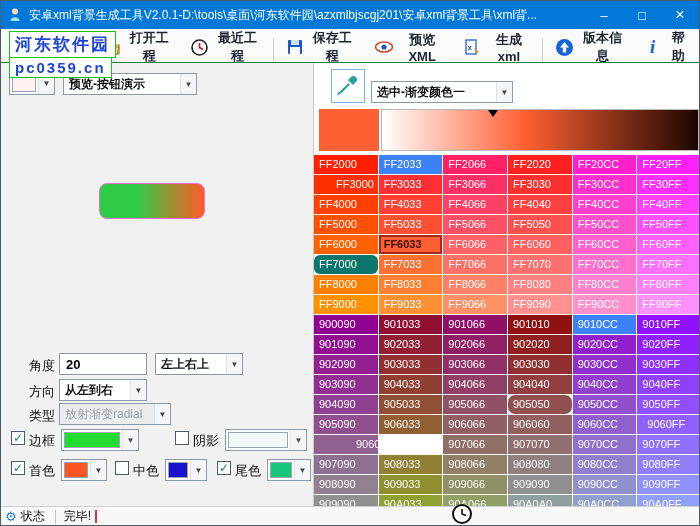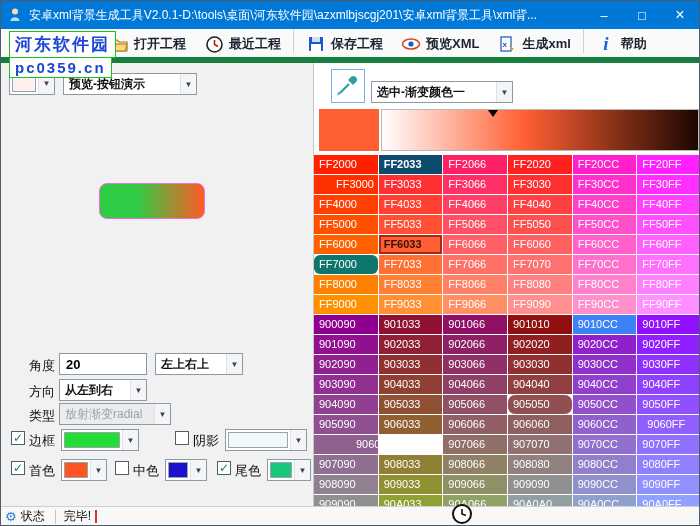--- a/index.html
+++ b/index.html
@@ -12,22 +12,22 @@
              display:flex; align-items:center; color:#fff; }
   .titlebar .app-icon{ width:16px; height:16px; margin:0 6px 0 6px; flex:0 0 auto; }
   .titlebar .title{ font-size:12px; white-space:nowrap; overflow:hidden; flex:1; }
   .win-btns{ display:flex; height:28px; }
   .win-btn{ width:38px; height:28px; display:flex; align-items:center; justify-content:center;
             color:#fff; font-size:13px; }
   .win-btn.close{ font-size:16px; }
 
   
   .toolbar{ position:absolute; left:0; top:28px; width:100%; height:34px;
-            background:#fafafa; border-bottom:6px solid #15803d;
-            display:flex; align-items:flex-start; padding-left:4px; }
+            background:#fafafa; border-bottom:1px solid #15803d;
+            display:flex; align-items:flex-end; padding-left:4px; }
   .tb-btn{ display:flex; align-items:center; gap:5px; height:30px; padding:0 9px;
            background:transparent; border:none; font-size:13px; font-weight:bold;
            color:#1c2430; font-family:inherit; cursor:default; }
   .tb-sep{ width:1px; height:24px; background:#d0d0d0; margin:0 3px; }
   .tb-icon{ width:20px; height:20px; display:flex; align-items:center; justify-content:center; }
   .help-i{ font-family:"Liberation Serif",serif; font-style:italic; font-weight:bold;
            font-size:19px; color:#1565d8; }
 
   
   .watermark{ position:absolute; left:8px; top:30px; z-index:60; }
@@ -165,20 +165,29 @@
             <rect x="3" y="2" width="10" height="14" fill="#fff" stroke="#2b5fd0" stroke-width="1.3"></rect>
             <text x="4.5" y="12" font-size="8" font-weight="bold" fill="#1e57c8">x</text>
             <path d="M11 10 l5 4 -2.5 1.5 z" fill="#d4a017"></path>
           </svg>
       </span>
       <span>生成xml</span>
     </button>
     <div class="tb-sep"></div>
     <button class="tb-btn">
       <span class="tb-icon">
+        <svg width="19" height="19" viewBox="0 0 19 19">
+            <circle cx="9.5" cy="9.5" r="8.5" fill="#1565d8"></circle>
+            <path d="M9.5 4 l4.5 5.5 h-2.8 v5 h-3.4 v-5 H5 z" fill="#fff"></path>
+          </svg>
+      </span>
+      <span>版本信息</span>
+    </button>
+    <button class="tb-btn">
+      <span class="tb-icon">
           <span class="help-i">i</span>
         </span>
       <span>帮助</span>
     </button>
   </div>
 
   <div class="watermark">
     <span class="wm-line wm-1">河东软件园</span>
     <span class="wm-line wm-2">pc0359.cn</span>
   </div>
@@ -268,21 +277,21 @@
         <span class="arrow">▼</span>
       </div>
 
       <div class="solid-swatch" style="background: rgb(255, 96, 51);"></div>
       <div class="gradient-bar" style="background: linear-gradient(90deg, rgb(255, 255, 255) 0%, rgb(255, 96, 51) 45%, rgb(28, 6, 0) 100%);">
         <div class="gb-marker"></div>
       </div>
 
       <div class="color-grid">
           <div class="cell" style="background: rgb(255, 32, 0);">FF2000</div>
-          <div class="cell" style="background: #0c4a6e; font-weight: bold;">FF2033</div>
+          <div class="cell" style="background: #3b82f6;">FF2033</div>
           <div class="cell" style="background: rgb(255, 32, 102);">FF2066</div>
           <div class="cell" style="background: rgb(255, 32, 32);">FF2020</div>
           <div class="cell" style="background: rgb(255, 32, 204);">FF20CC</div>
           <div class="cell" style="background: rgb(255, 32, 255);">FF20FF</div>
           <div class="cell" style="background: rgb(255, 48, 0); padding-left: 22px;">FF3000</div>
           <div class="cell" style="background: rgb(255, 48, 51);">FF3033</div>
           <div class="cell" style="background: rgb(255, 48, 102);">FF3066</div>
           <div class="cell" style="background: rgb(255, 48, 48);">FF3030</div>
           <div class="cell" style="background: rgb(255, 48, 204);">FF30CC</div>
           <div class="cell" style="background: rgb(255, 48, 255);">FF30FF</div>

